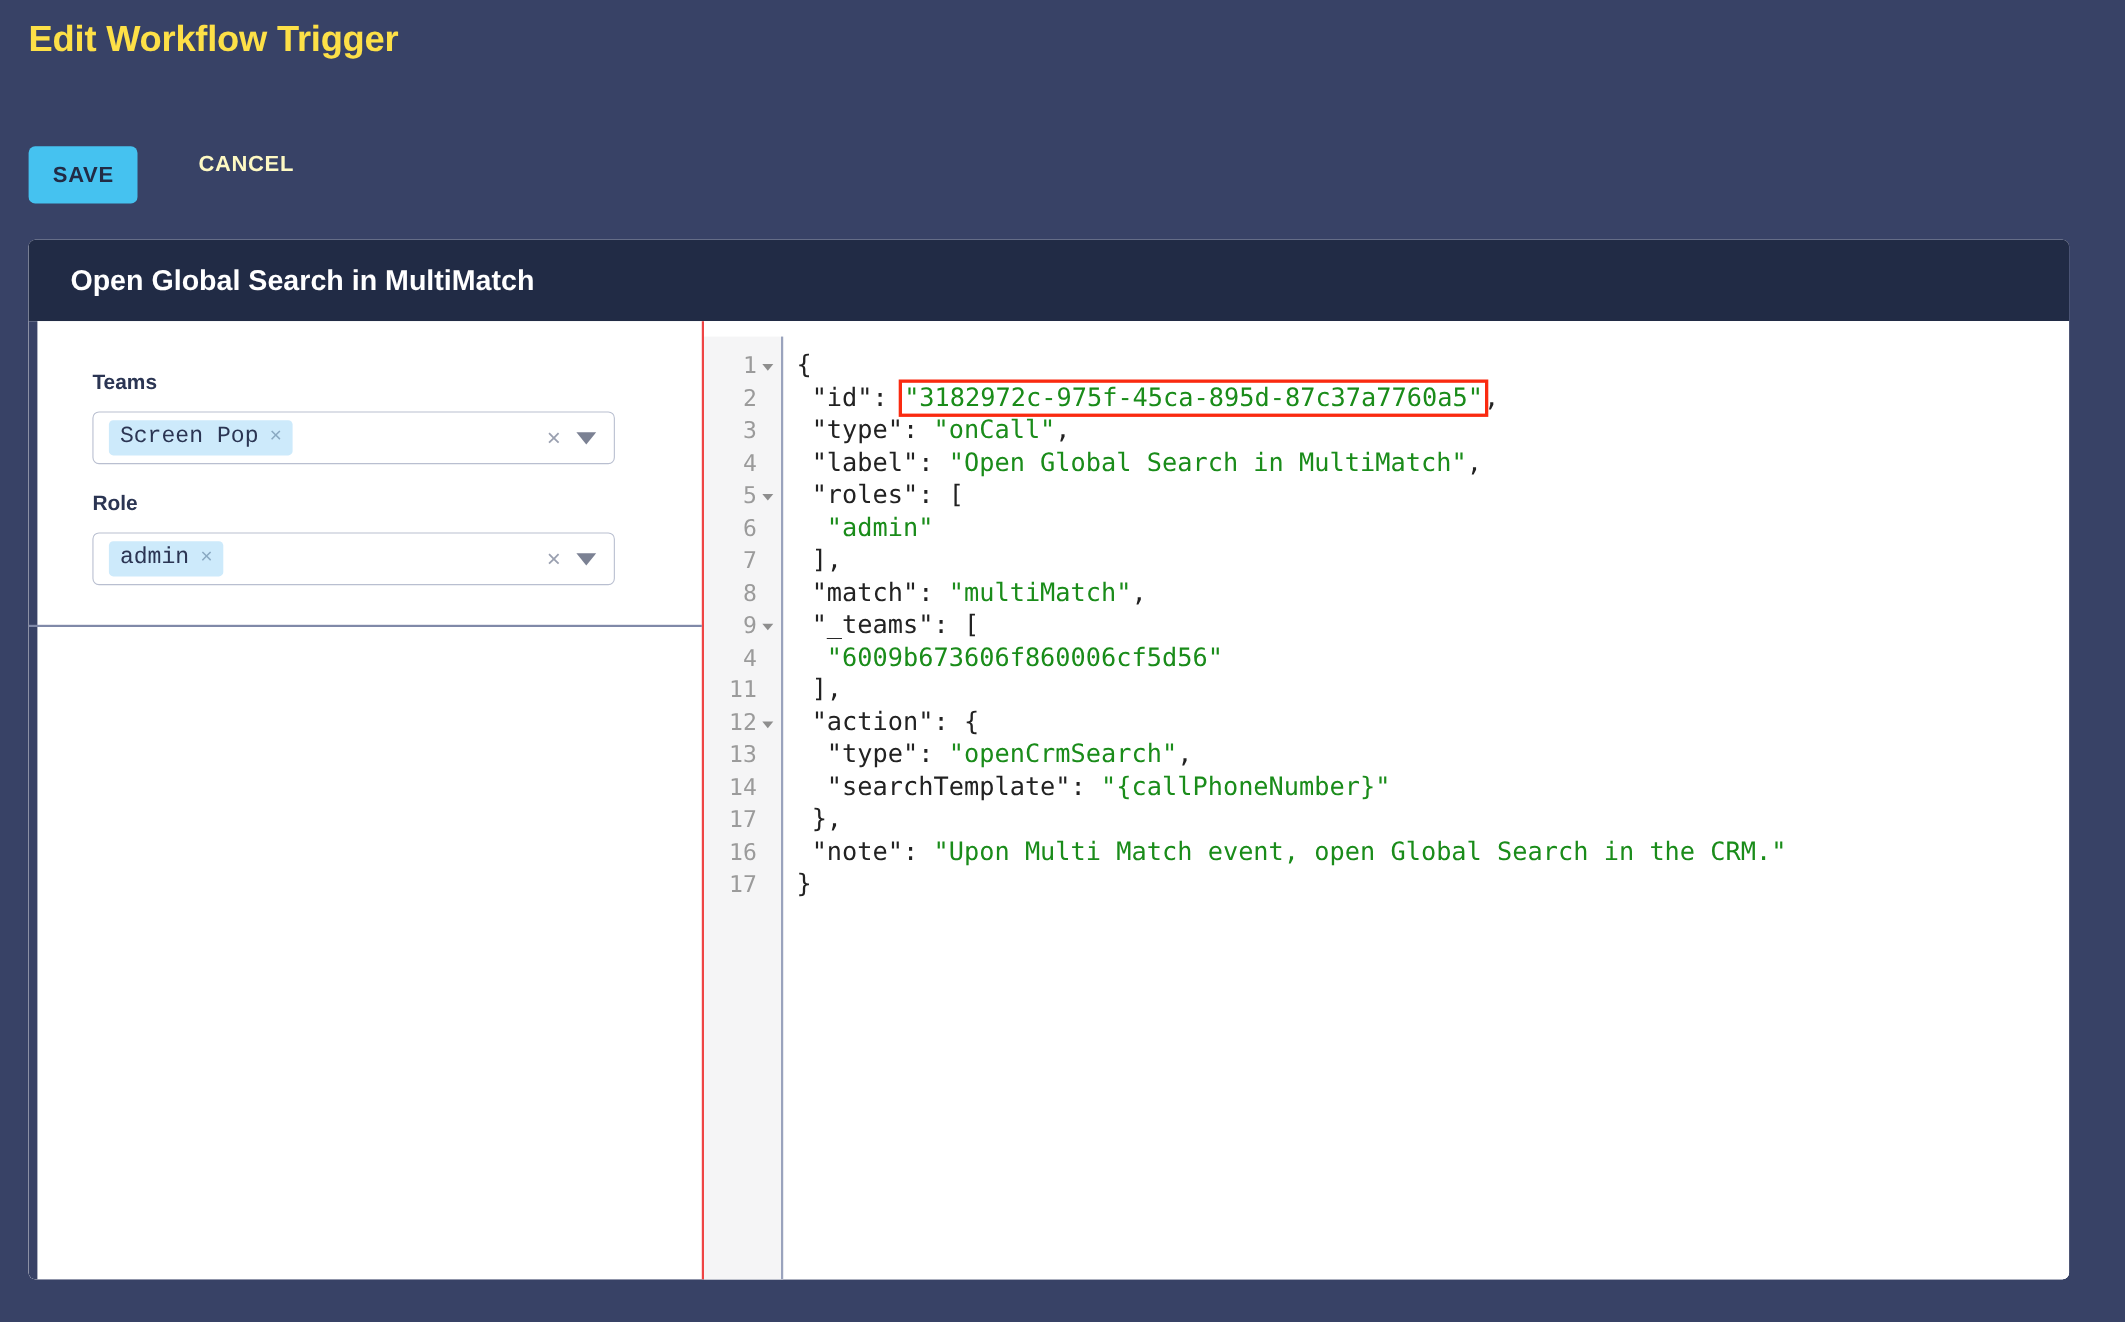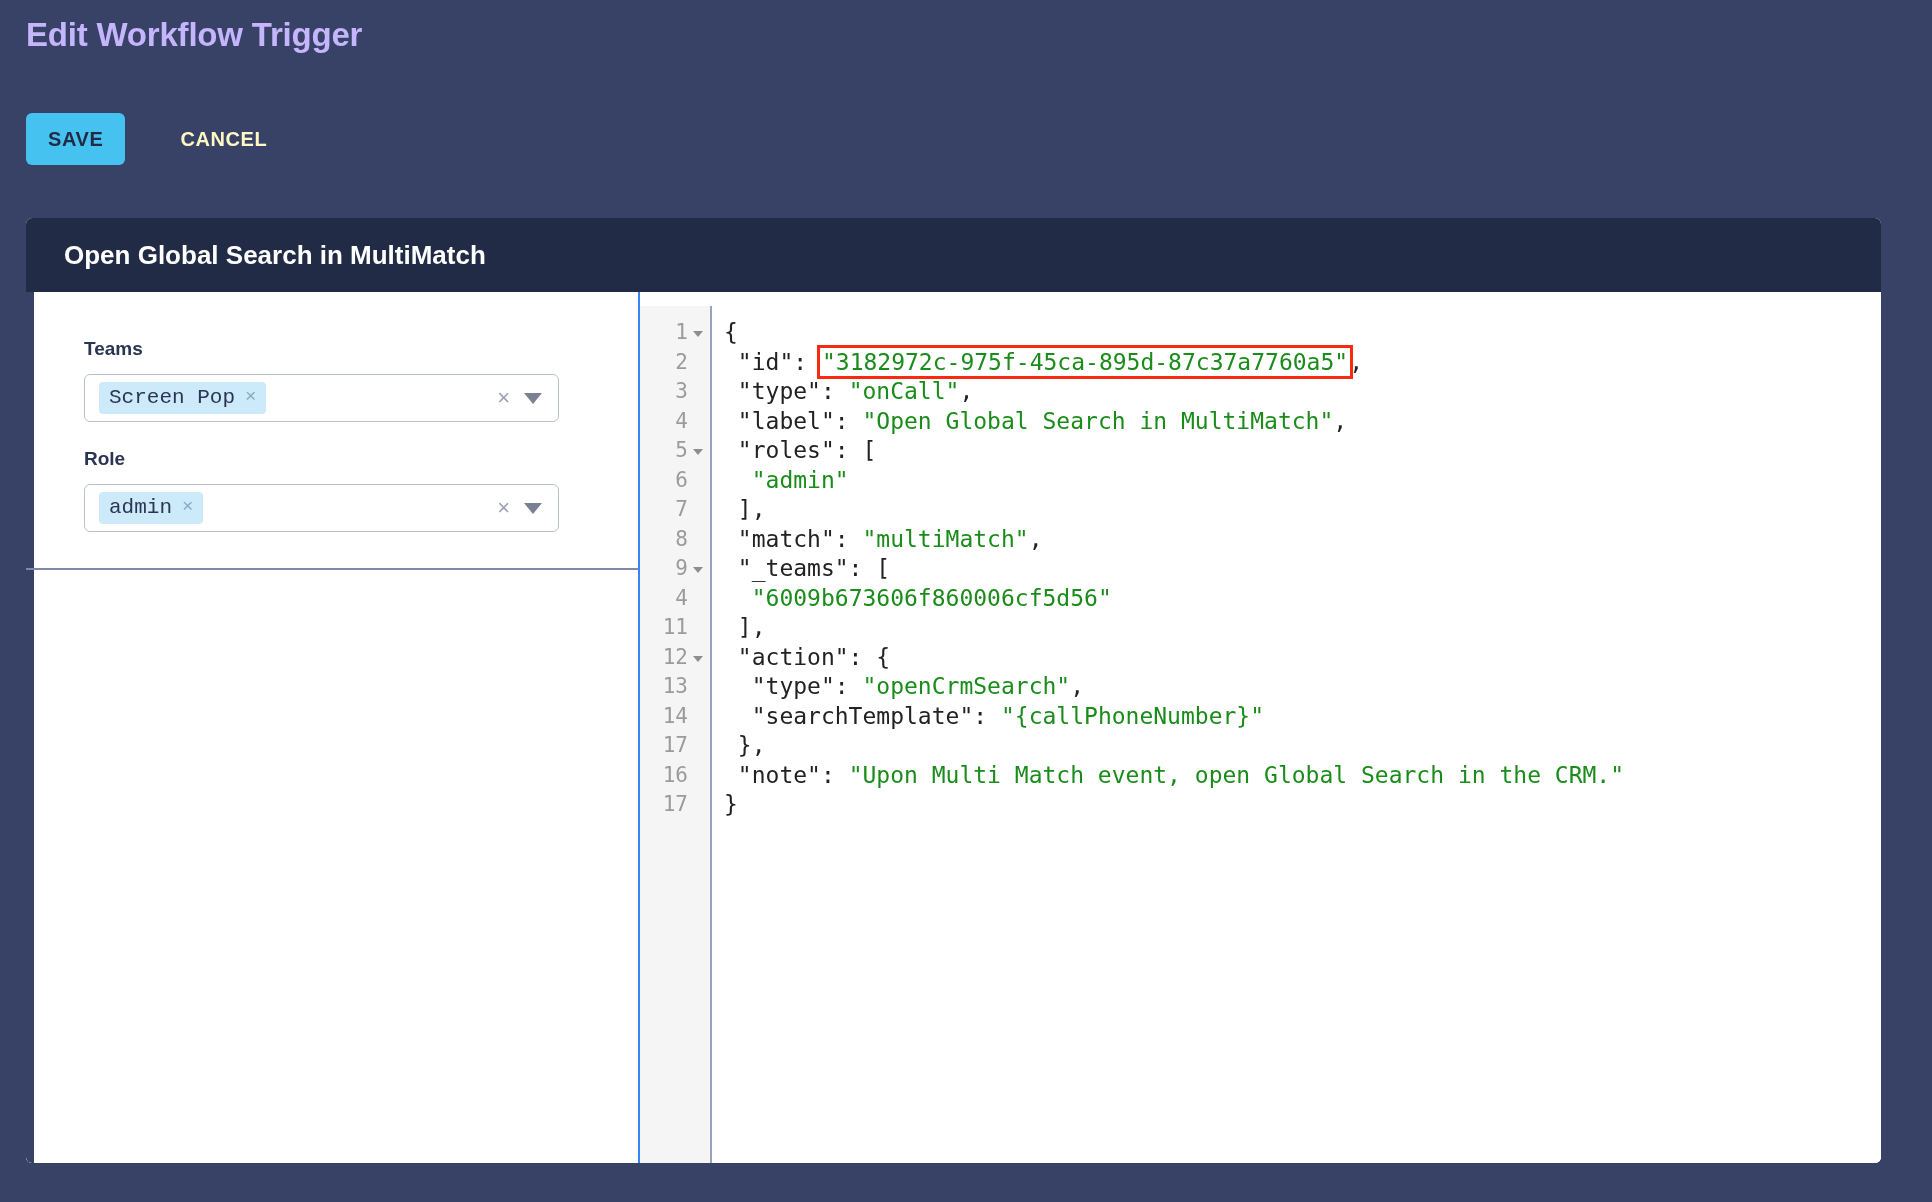--- a/index.html
+++ b/index.html
@@ -11,21 +11,21 @@
     overflow: hidden;
   }
   .page { position: relative; width: 1932px; height: 1202px; background: #384266; }
 
   
   .page-title {
     position: absolute;
     left: 26px; top: 16px;
     font-size: 33px;
     font-weight: bold;
-    color: #c4b5fd;
+    color: #fde047;
     letter-spacing: -0.2px;
   }
   .actions {
     position: absolute;
     left: 26px; top: 113px;
     display: flex;
     align-items: center;
     gap: 0px;
   }
   .btn-save {
@@ -34,20 +34,21 @@
     padding: 0 22px;
     background: #45c2f0;
     color: #222b45;
     border: none;
     border-radius: 6px;
     font-family: "Liberation Sans", sans-serif;
     font-size: 20px;
     font-weight: bold;
     letter-spacing: 0.6px;
     cursor: pointer;
+    margin-top: 20px;
   }
   .btn-cancel {
     margin-left: 55px;
     background: transparent;
     border: none;
     color: #fef9c3;
     font-family: "Liberation Sans", sans-serif;
     font-size: 20px;
     font-weight: bold;
     letter-spacing: 0.6px;
@@ -86,21 +87,21 @@
     position: absolute;
     left: 0; top: 0;
     width: 8px; height: 883px;
     background: #384266;
   }
 
   
   .left-pane {
     width: 614px;
     flex: 0 0 614px;
-    border-right: 2px solid #3b82f6;
+    border-right: 2px solid #ef4444;
     position: relative;
   }
   .form-section {
     padding: 46px 0 0 58px;
     height: 278px;
     border-bottom: 2px solid #8089a8;
   }
   .field-label {
     font-size: 19px;
     font-weight: bold;

